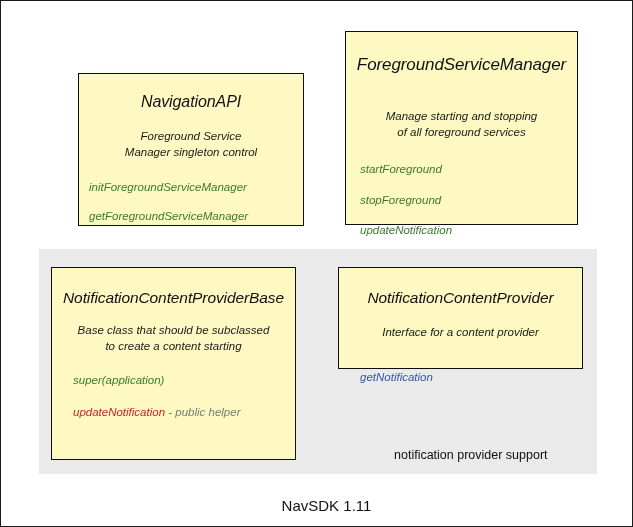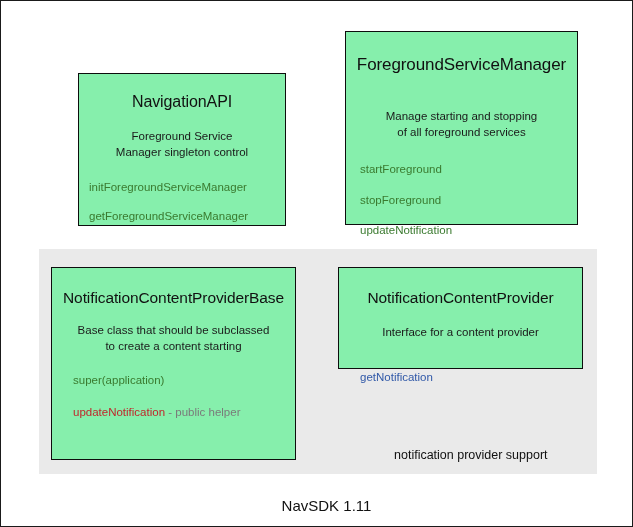--- a/index.html
+++ b/index.html
@@ -18,24 +18,25 @@
     height: 527px;
     background: #ffffff;
     border: 1px solid #1a1a1a;
     box-sizing: border-box;
     overflow: hidden;
   }
 
   
   .class-box {
     position: absolute;
-    background: #86efac;
+    background: #fef9c3;
     border: 1.5px solid #0d0d0d;
     box-sizing: border-box;
     text-align: center;
+    font-style: italic;
   }
 
   .box-title {
     font-size: 16px;
     color: #111111;
     font-weight: 400;
     letter-spacing: -0.1px;
     white-space: nowrap;
   }
 
@@ -76,21 +77,21 @@
   #footer-title {
     position: absolute;
     width: 100%;
     text-align: center;
     font-size: 15px;
     color: #111111;
     white-space: nowrap;
   }
 
   
-  #box-navigation-api { left: 77px;  top: 72px;  width: 208px; height: 153px; }
+  #box-navigation-api { left: 77px;  top: 72px;  width: 226px; height: 153px; }
   #box-navigation-api .box-title   { margin-top: 19px; }
   #box-navigation-api .box-desc    { margin-top: 18px; }
   #box-navigation-api .method-list { margin-top: 22px; padding-left: 10px; }
   #box-navigation-api .method      { margin-bottom: 17px; }
 
   #box-fsm { left: 344px; top: 30px; width: 233px; height: 194px; }
   #box-fsm .box-title   { margin-top: 23px; font-size: 17px; }
   #box-fsm .box-desc    { margin-top: 34px; }
   #box-fsm .method-list { margin-top: 24px; padding-left: 14px; }
   #box-fsm .method      { margin-bottom: 19px; }

